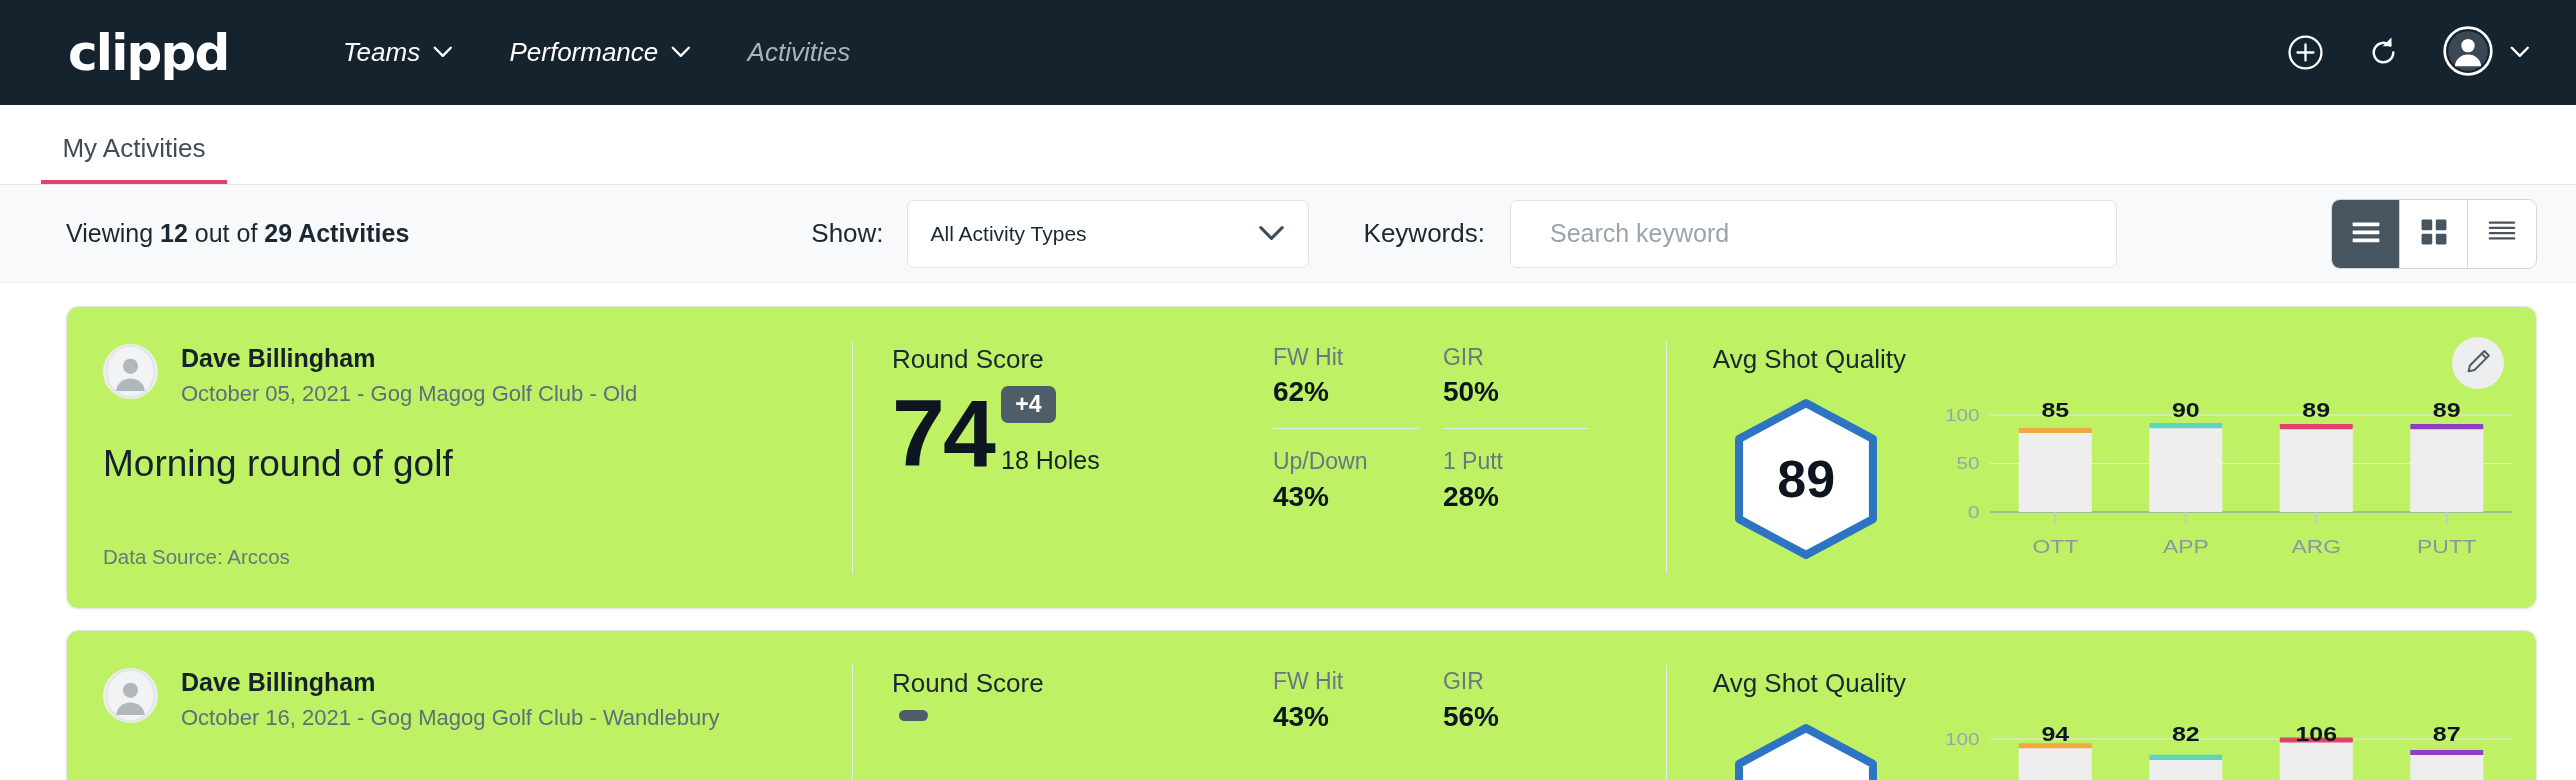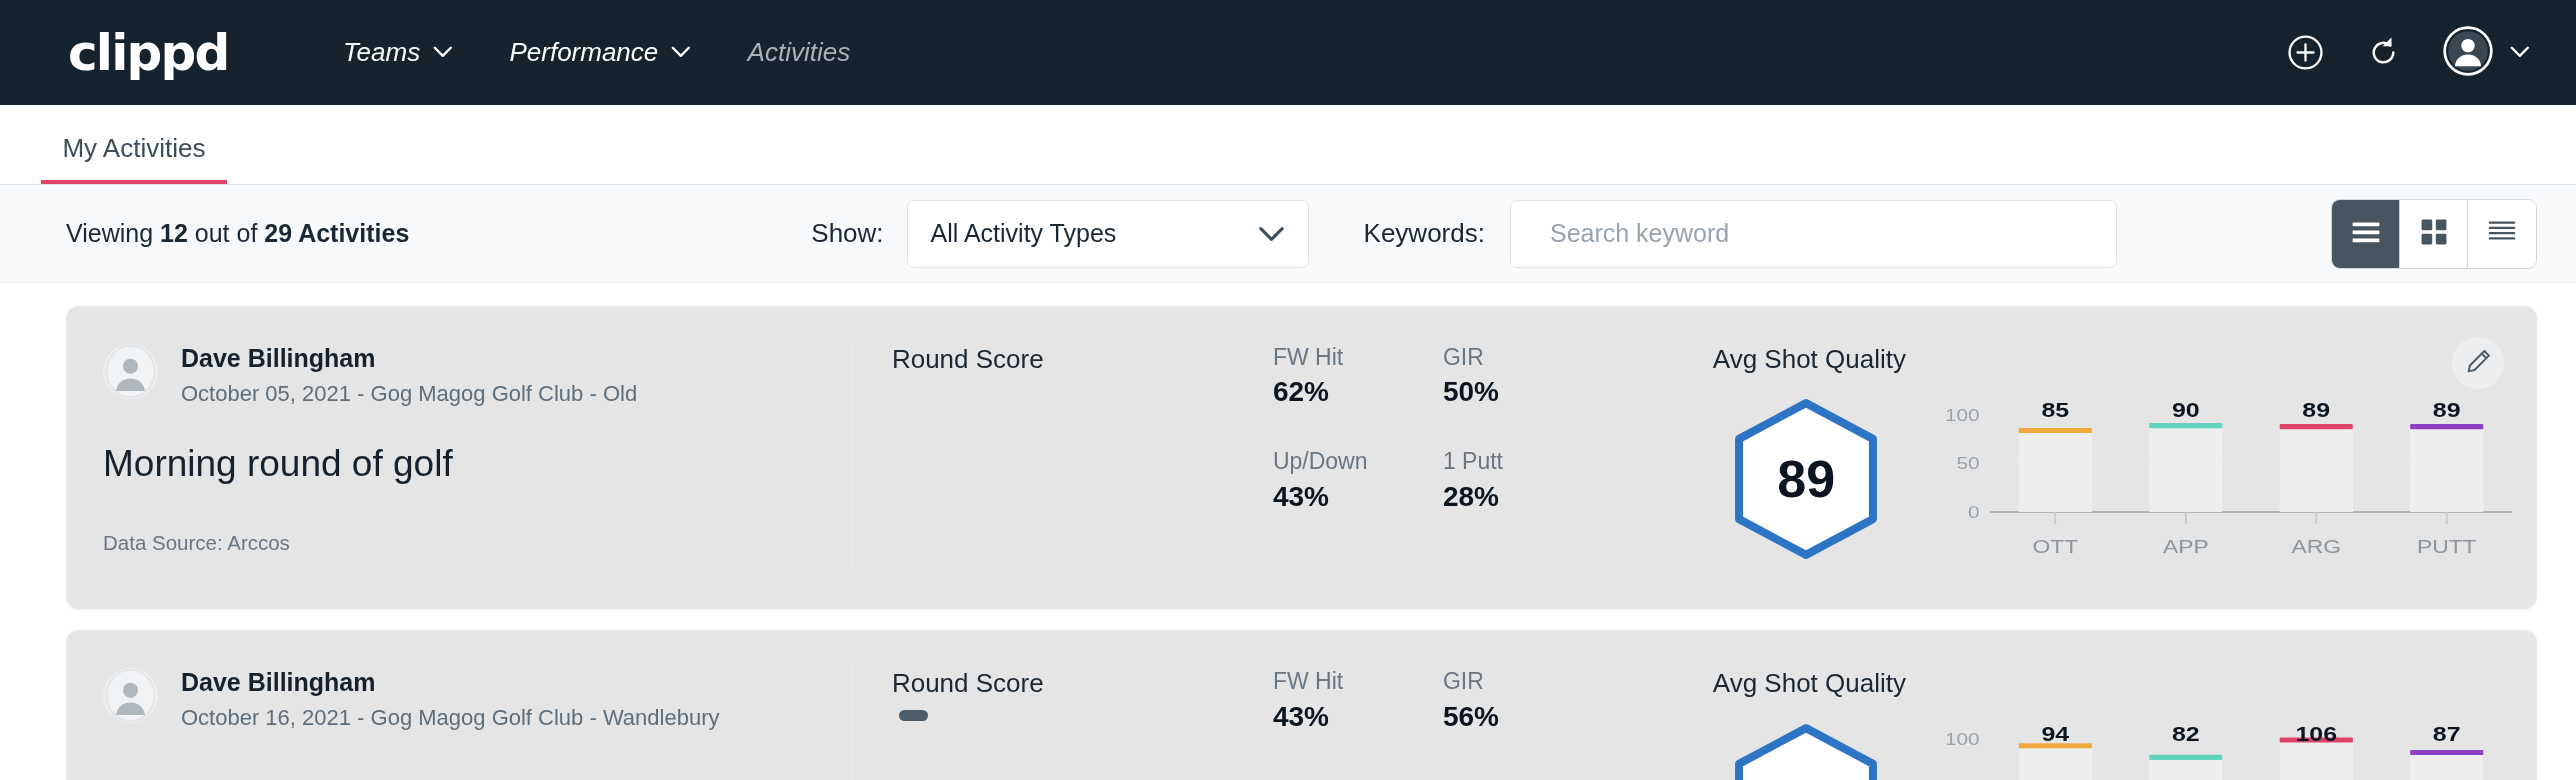--- a/index.html
+++ b/index.html
@@ -88,21 +88,21 @@
     display: flex; align-items: center; gap: 23px;
   }
   .lbl { font-size: 26px; color: #1b2733; white-space: nowrap; }
   .select {
     width: 402px; height: 68px;
     background: #fff;
     border: 0.9px solid #dfe3e8;
     border-radius: 7.1px;
     display: flex; align-items: center;
     padding: 0 23px;
-    font-size: 25px; color: #1b2733;
+    font-size: 21px; color: #1b2733;
     cursor: pointer;
     position: relative;
   }
   .select .caret { margin-left: auto; }
   .kw-group { display: flex; align-items: center; gap: 25px; margin-left: 55px; }
   .searchbox {
     width: 607px; height: 68px;
     background: #fff;
     border: 0.9px solid #dfe3e8;
     border-radius: 7.1px;
@@ -126,42 +126,42 @@
     cursor: pointer;
     border-right: 0.9px solid #cfd5db;
     background: #fff;
   }
   .vt:last-child { border-right: none; }
   .vt.active { background: #46555f; }
 
   
   .cards { padding: 23px 39px 0 66px; background: #fff; }
   .card {
-    background: #e5e5e5;
+    background: #bef264;
     border: 0.9px solid #e4e8ec;
     border-radius: 12.5px;
     box-shadow: 0 0.9px 2.7px rgba(20,35,50,.06);
     display: flex;
     align-items: stretch;
     position: relative;
     margin-bottom: 21.4px;
     min-height: 303px;
   }
   .col-left { width: 785px; padding: 37px 36px 30px 36px; }
   .userrow { display: flex; align-items: flex-start; gap: 23px; }
   .ava {
     width: 55px; height: 55px; border-radius: 50%;
     background: #eceef0;
     display: flex; align-items: center; justify-content: center;
     flex: none;
   }
   .uname { font-size: 25px; font-weight: 700; color: #16212c; line-height: 1.15; }
   .udate { font-size: 22px; color: #5f6e7b; margin-top: 8px; }
   .cardtitle { font-size: 37px; color: #16212c; margin-top: 36px; font-weight: 400; }
-  .datasrc { font-size: 20.5px; color: #6a7682; margin-top: 46px; }
+  .datasrc { font-size: 20.5px; color: #6a7682; margin-top: 60px; }
 
   .divider { width: 0.9px; background: #e7eaee; margin: 34px 0; flex: none; }
 
   .col-score { padding: 37px 0 30px 39px; width: 420px; }
   .sectlabel { font-size: 26px; color: #1b2733; }
   .scorerow { display: flex; align-items: flex-end; margin-top: 10.7px; }
   .bignum { font-size: 95px; font-weight: 700; color: #0d1620; line-height: .95; letter-spacing: -1.8px; }
   .scoreside { display: flex; flex-direction: column; justify-content: space-between; height: 93px; margin-left: 7.1px; padding-bottom: 3.6px;}
   .badge {
     background: #4e5d68; color: #fff;
@@ -337,20 +337,27 @@
         </div>
       </div>
       <div class="cardtitle">Morning round of golf</div>
       <div class="datasrc">Data Source: Arccos</div>
     </div>
 
     <div class="divider"></div>
 
     <div class="col-score">
       <div class="sectlabel">Round Score</div>
+      <div class="scorerow">
+        <div class="bignum">74</div>
+        <div class="scoreside">
+          <span class="badge">+4</span>
+          <span class="holes">18 Holes</span>
+        </div>
+      </div>
     </div>
 
     <div class="col-stats">
       <div class="statcell">
         <div class="k">FW Hit</div>
         <div class="v">62%</div>
         <div class="hr"></div>
         <div class="k">Up/Down</div>
         <div class="v">43%</div>
       </div>

